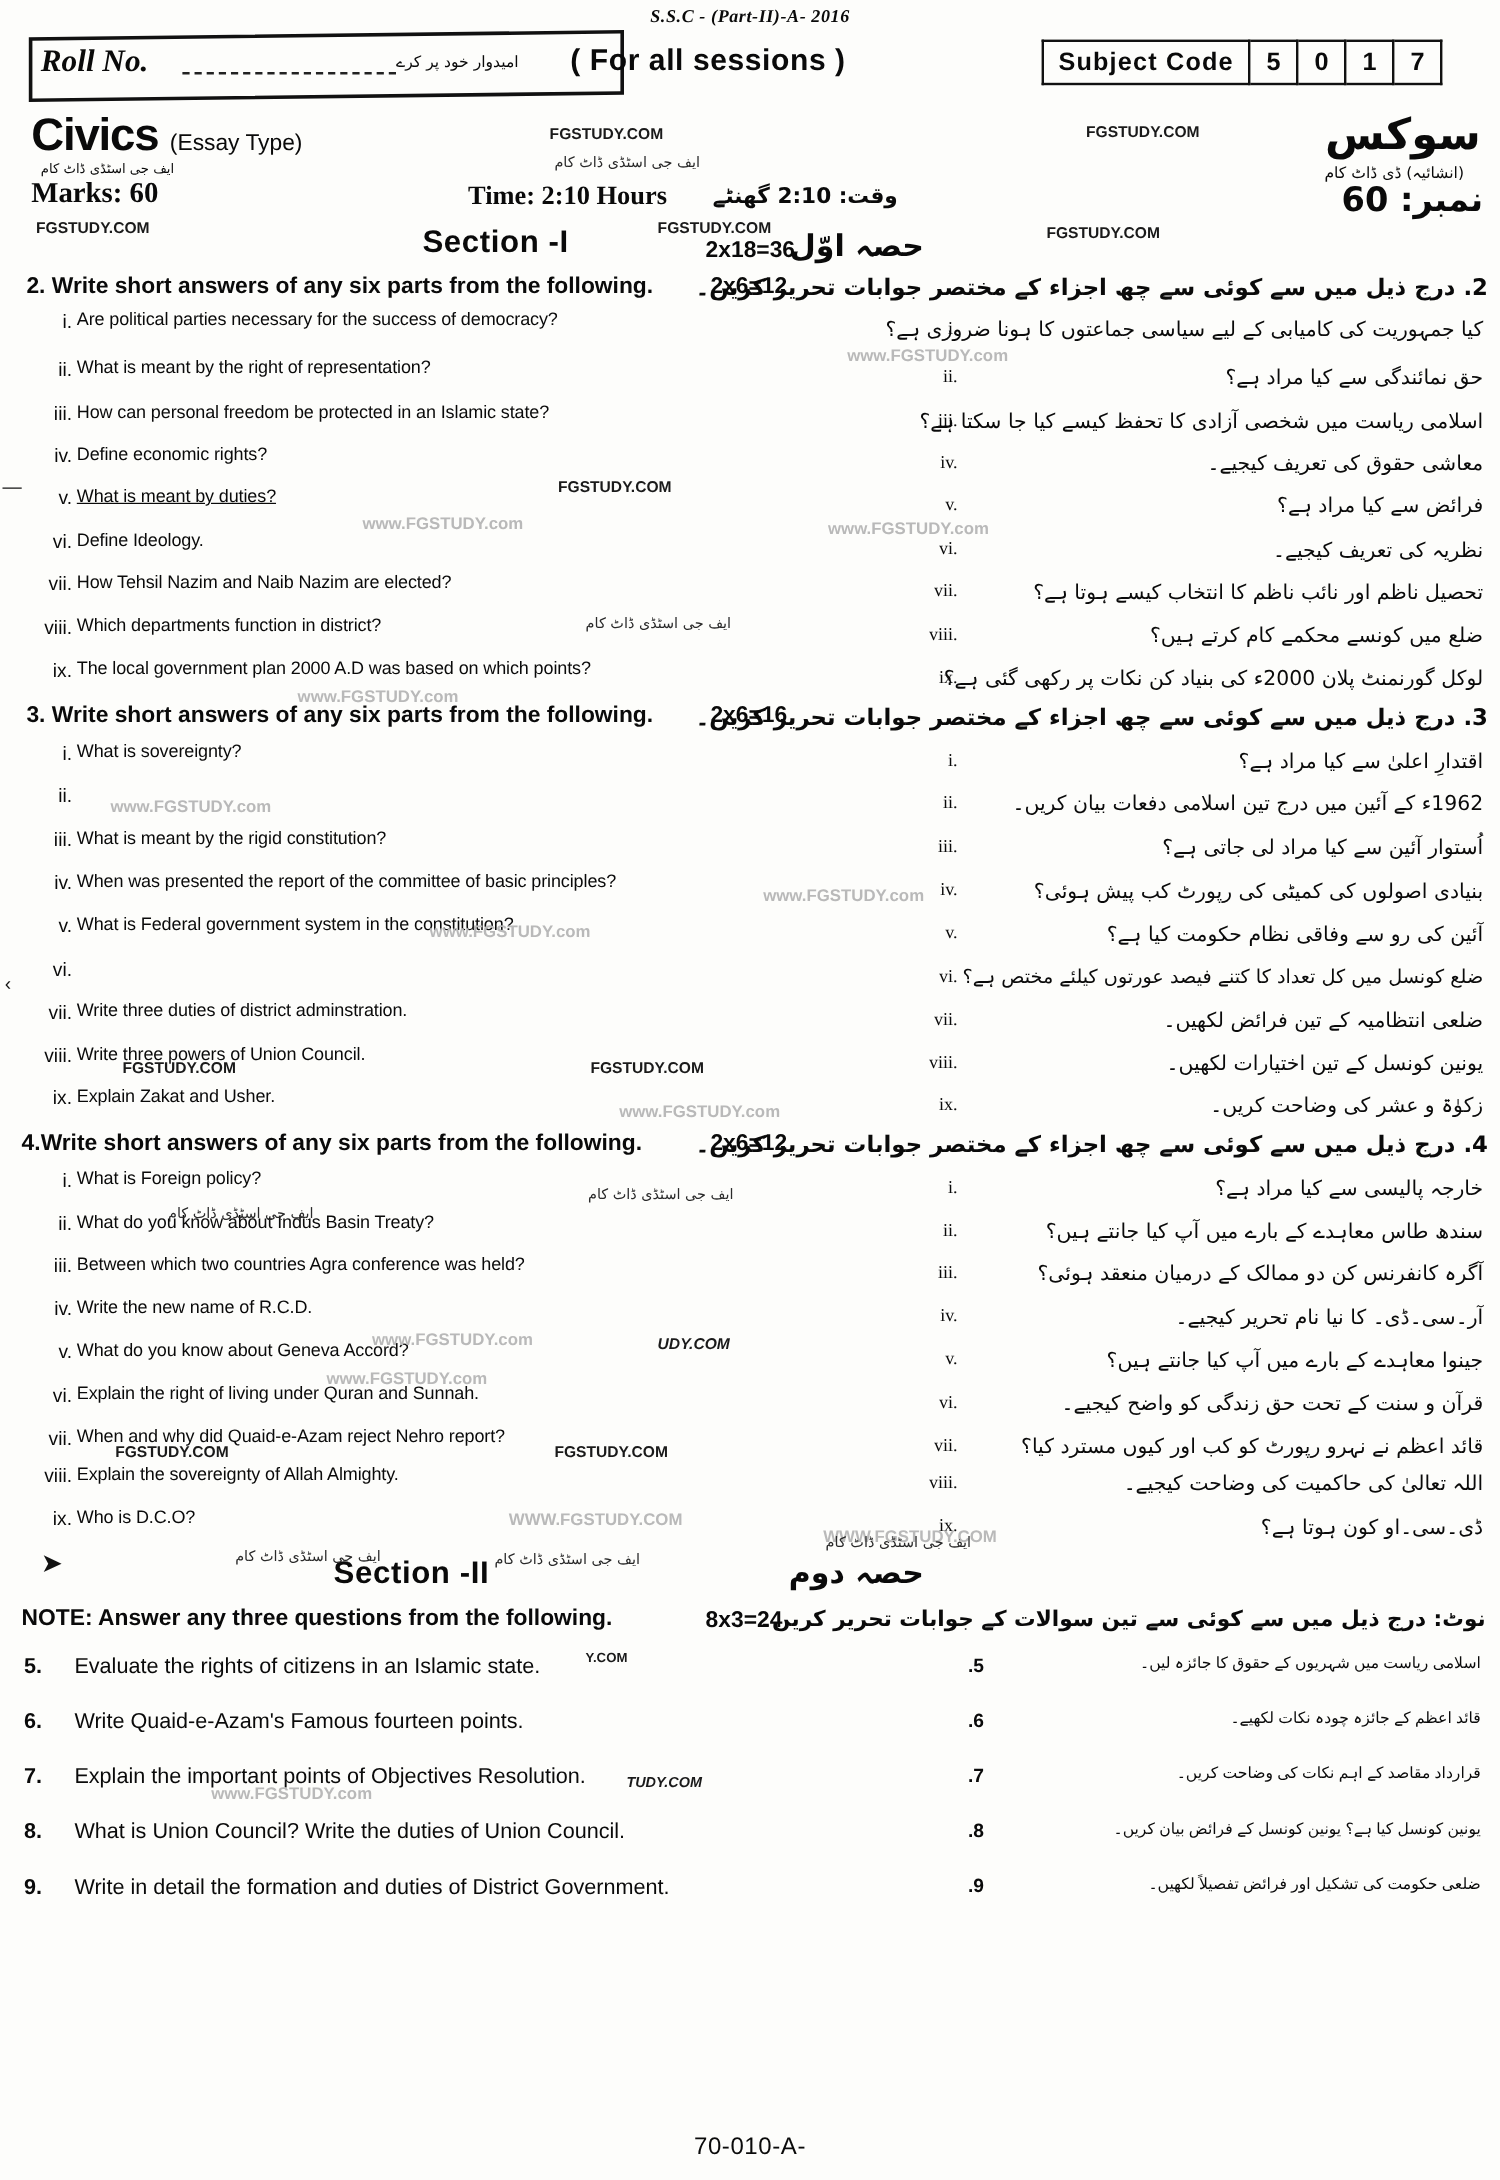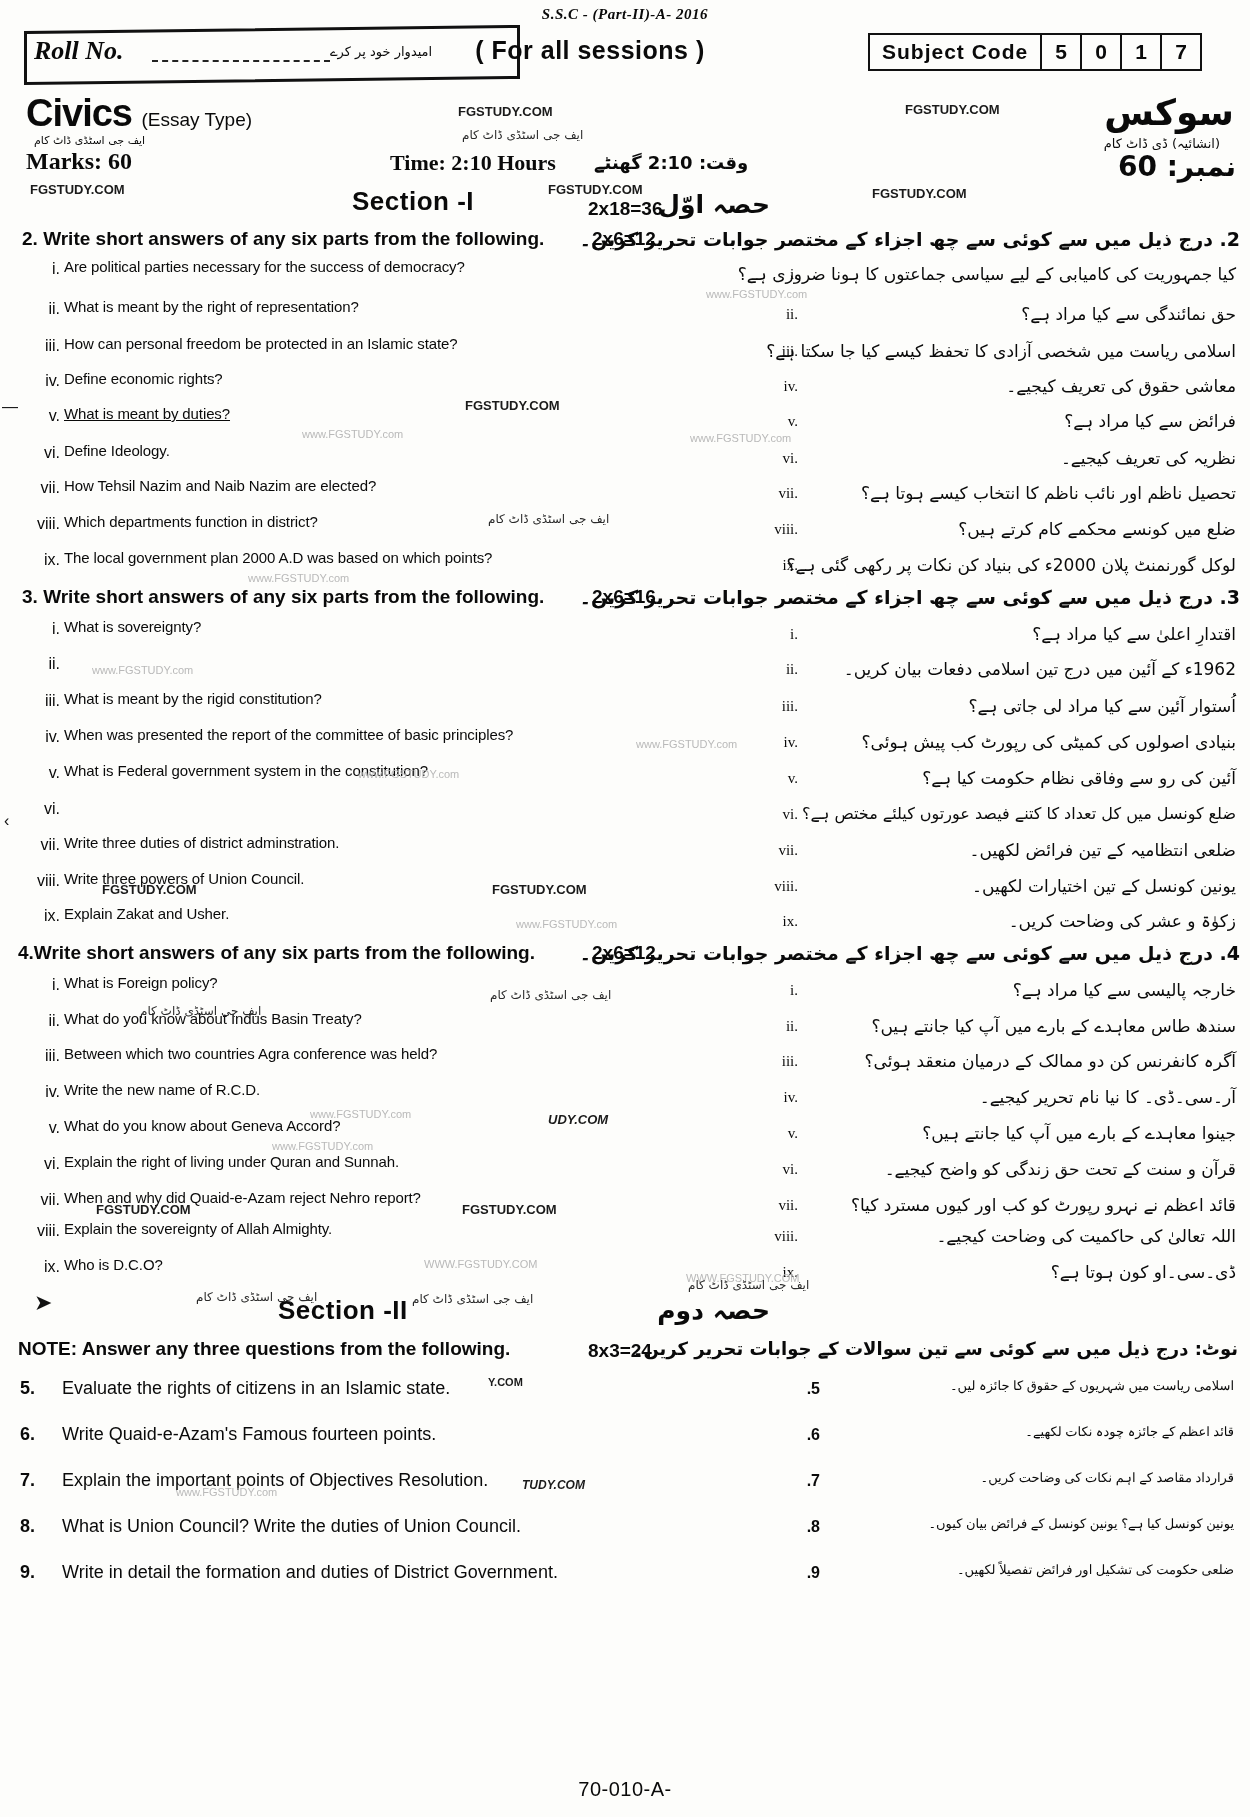--- a/index.html
+++ b/index.html
@@ -298,21 +298,21 @@
 
   
   .wm {
     position: absolute;
     font-weight: bold;
     color: #3a3a3a;
     pointer-events: none;
     white-space: nowrap;
   }
   .wm-dark { font-size: 13px; color: #1a1a1a; }
-  .wm-light { font-size: 11px; color: #b9b9b9; font-weight: normal; }
+  .wm-light { font-size: 14px; color: #b9b9b9; font-weight: bold; }
   .wm-ur {
     position: absolute;
     font-family: "DejaVu Sans", sans-serif;
     direction: rtl;
     color: #2a2a2a;
     font-size: 12px;
     white-space: nowrap;
     pointer-events: none;
   }
   .tick {
@@ -528,21 +528,21 @@
   <div class="long-ur" style="top:1424px;">قائد اعظم کے جائزہ چودہ نکات لکھیے۔</div>
 
   <div class="long-num" style="top:1470px;">7.</div>
   <div class="long-en" style="top:1470px;">Explain the important points of Objectives Resolution.</div>
   <div class="long-ur-num" style="top:1472px;">.7</div>
   <div class="long-ur" style="top:1470px;">قرارداد مقاصد کے اہم نکات کی وضاحت کریں۔</div>
 
   <div class="long-num" style="top:1516px;">8.</div>
   <div class="long-en" style="top:1516px;">What is Union Council? Write the duties of Union Council.</div>
   <div class="long-ur-num" style="top:1518px;">.8</div>
-  <div class="long-ur" style="top:1516px;">یونین کونسل کیا ہے؟ یونین کونسل کے فرائض بیان کیوں۔</div>
+  <div class="long-ur" style="top:1516px;">یونین کونسل کیا ہے؟ یونین کونسل کے فرائض بیان کریں۔</div>
 
   <div class="long-num" style="top:1562px;">9.</div>
   <div class="long-en" style="top:1562px;">Write in detail the formation and duties of District Government.</div>
   <div class="long-ur-num" style="top:1564px;">.9</div>
   <div class="long-ur" style="top:1562px;">ضلعی حکومت کی تشکیل اور فرائض تفصیلاً لکھیں۔</div>
 
   <div class="footer-code">70-010-A-</div>
 
   <div class="wm wm-dark" style="left:458px; top:104px;">FGSTUDY.COM</div>
   <div class="wm-ur" style="left:462px; top:128px;">ایف جی اسٹڈی ڈاٹ کام</div>

